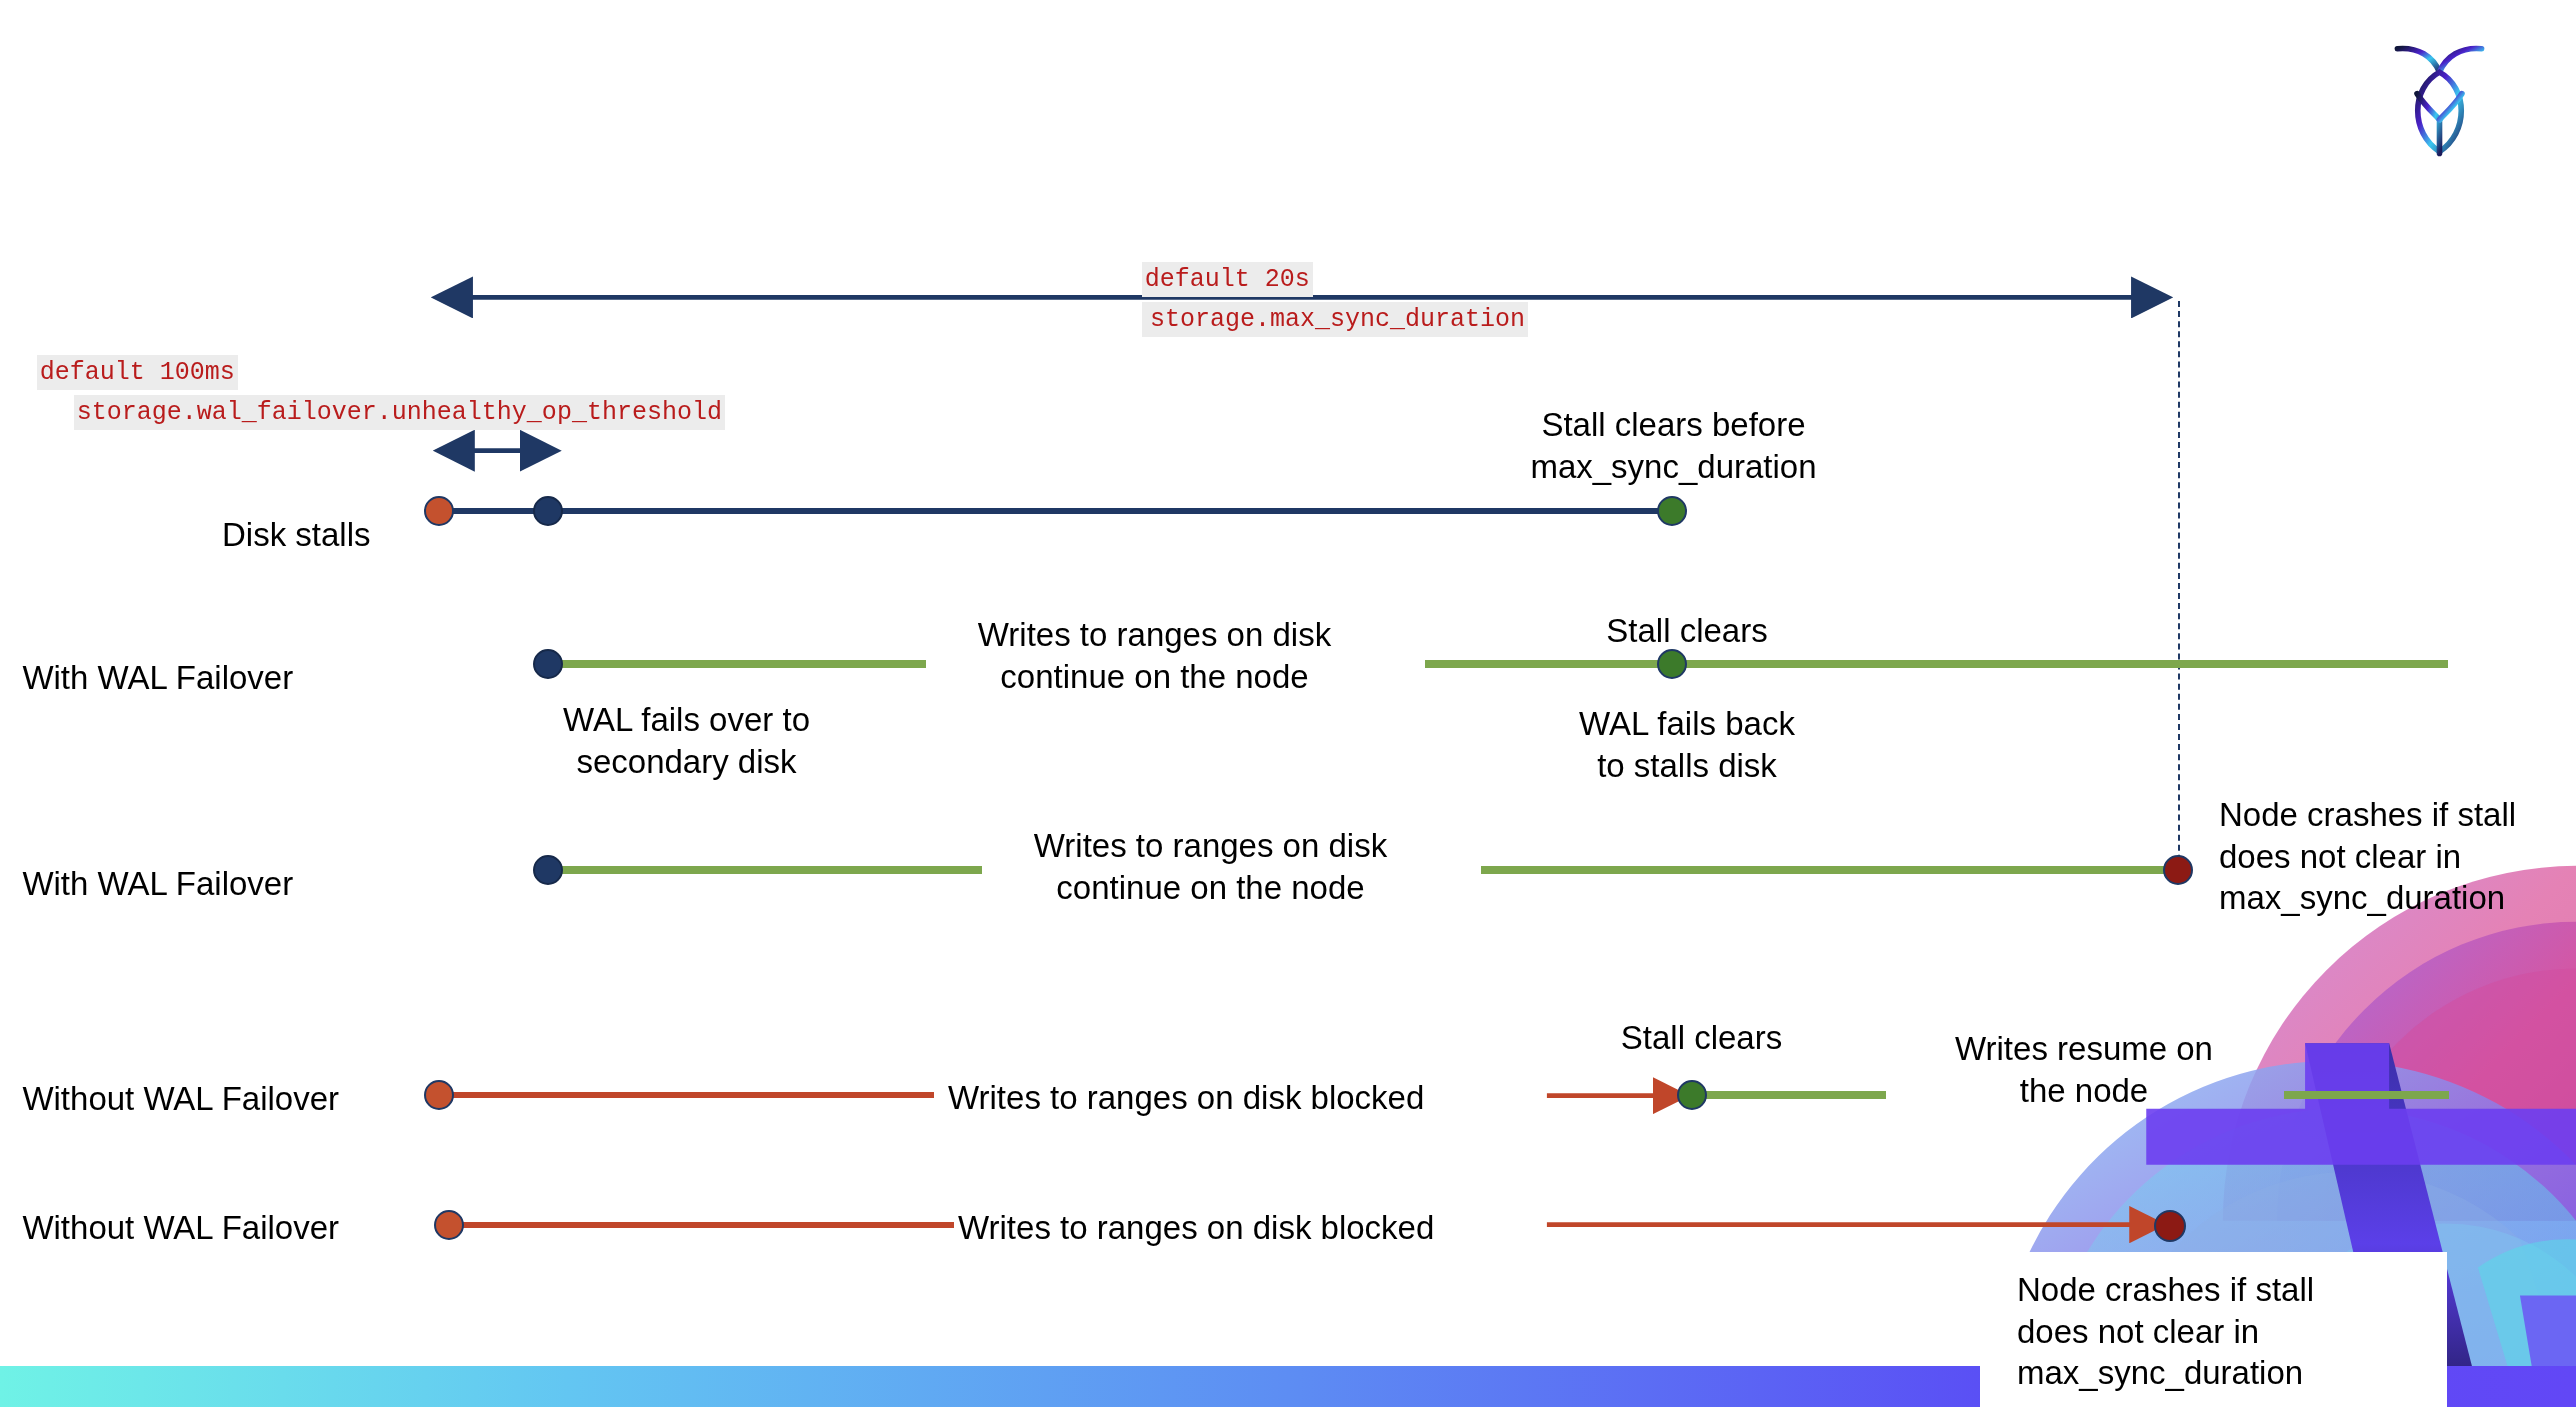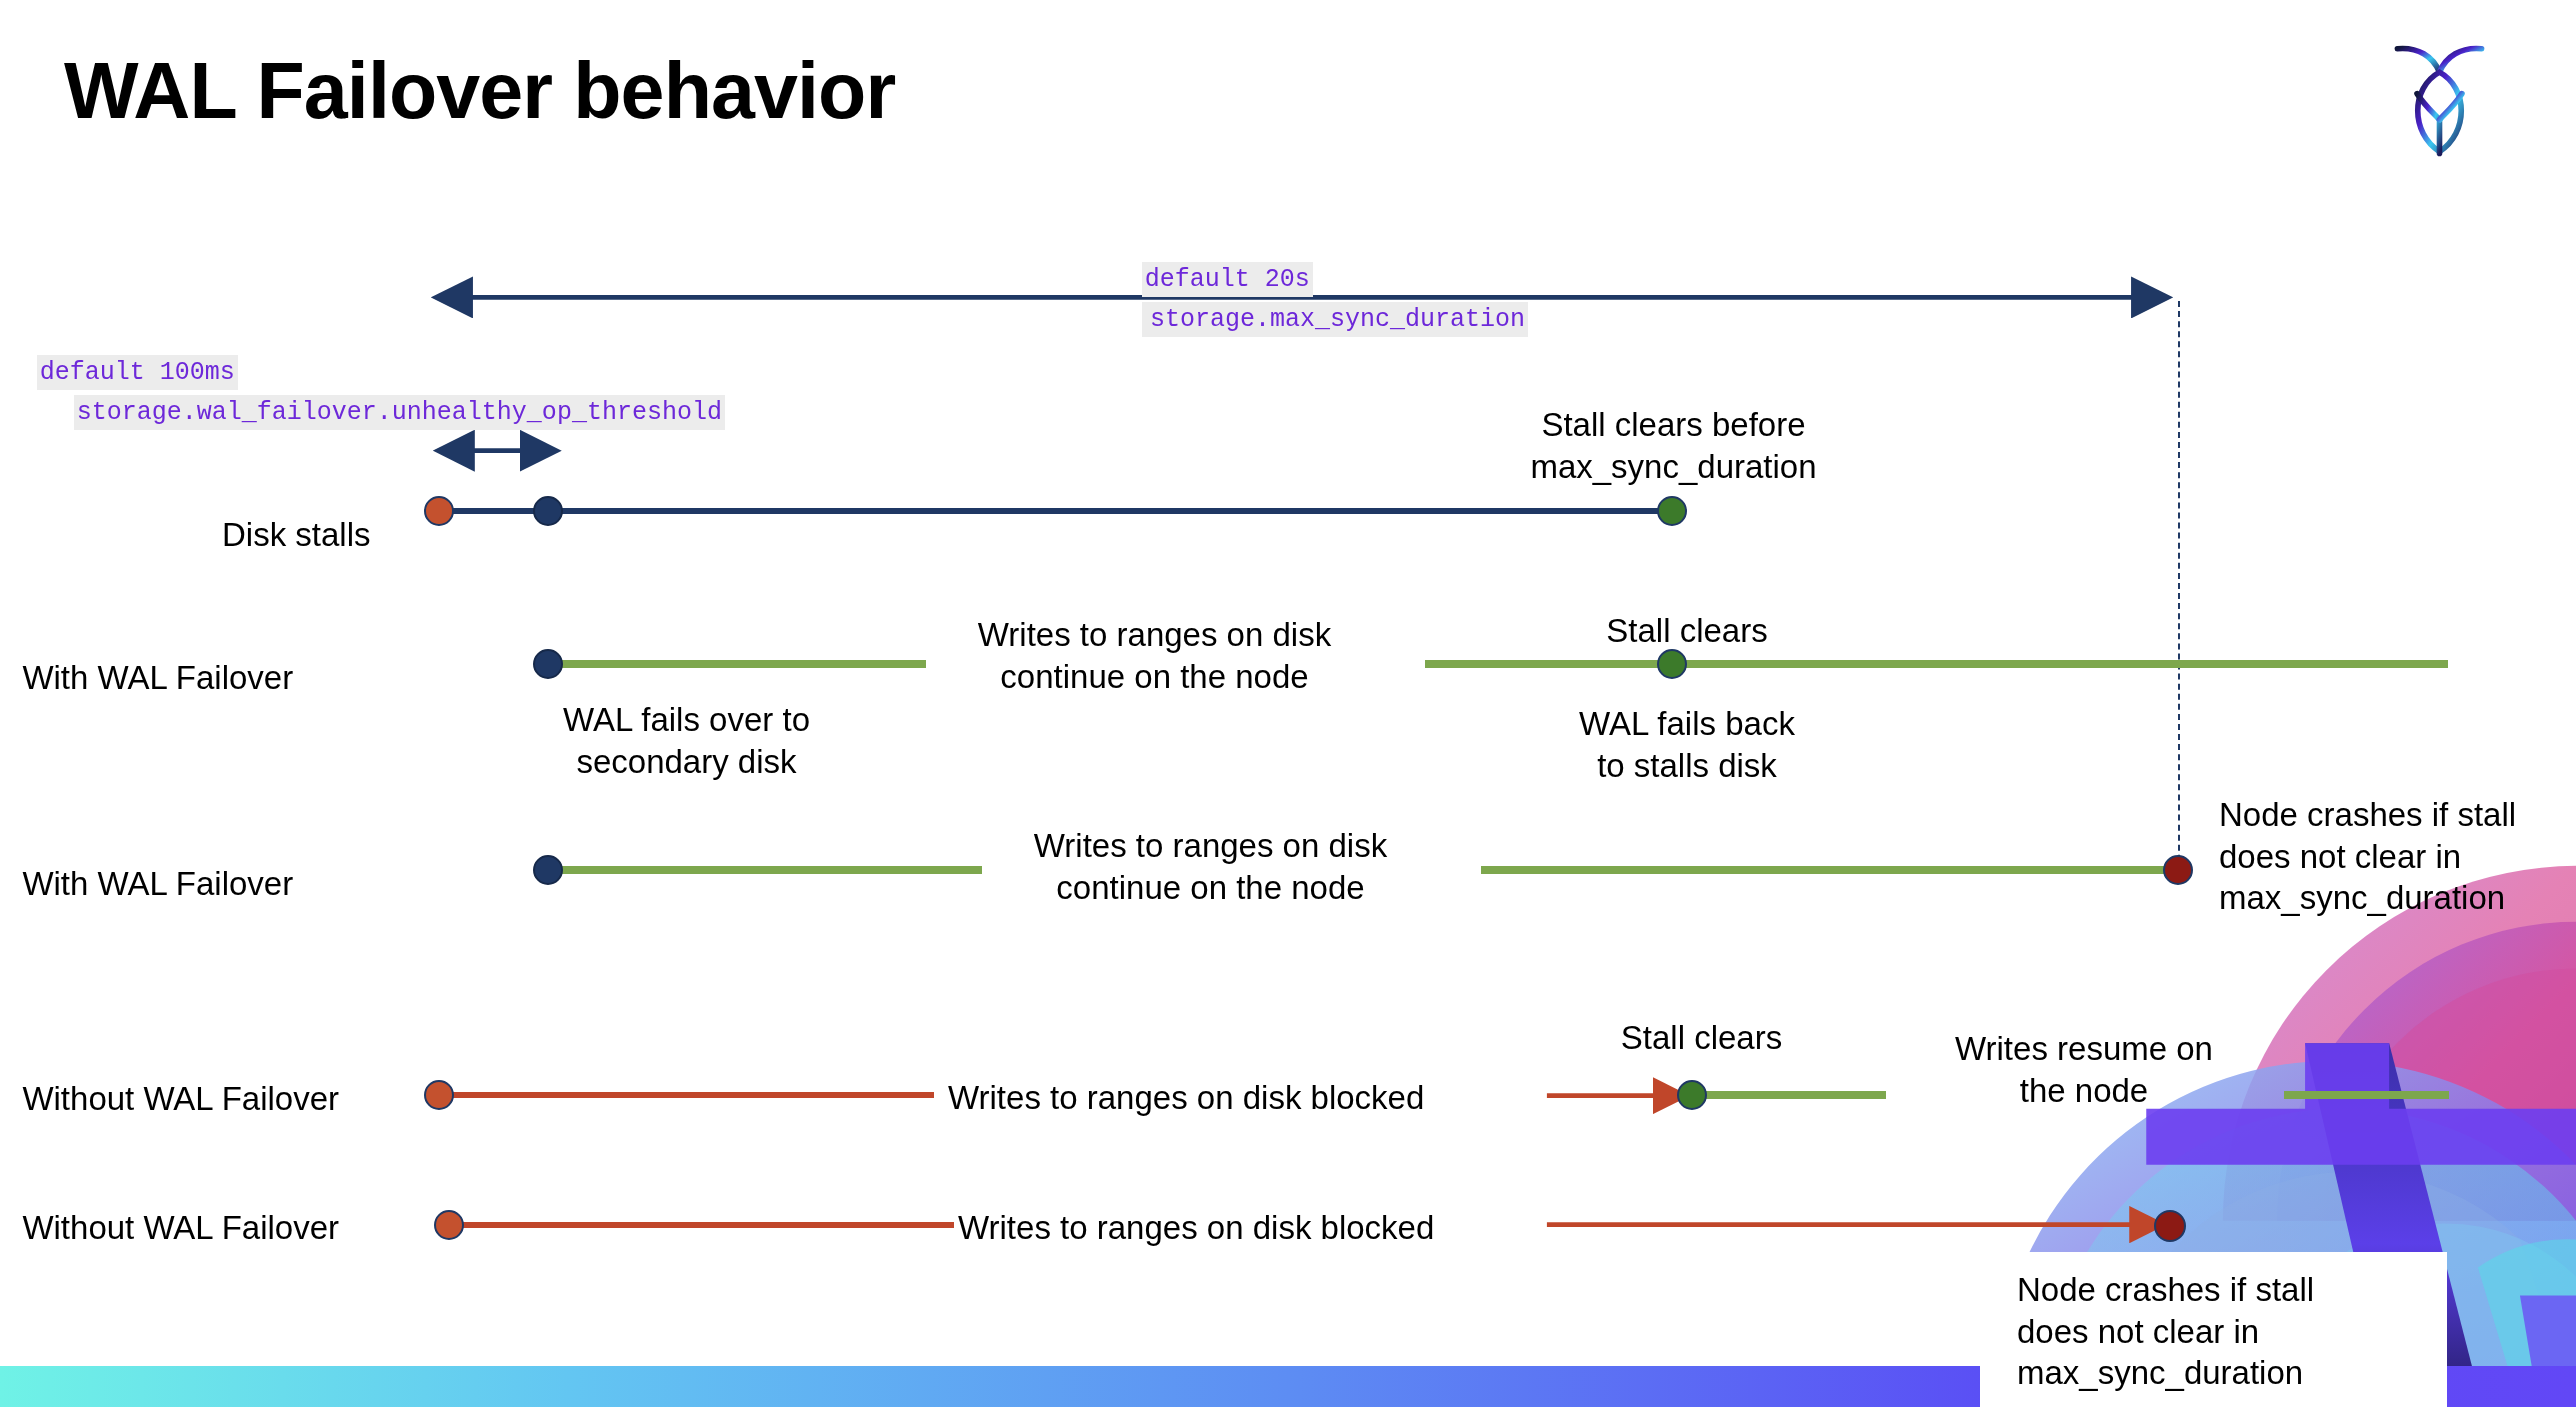--- a/index.html
+++ b/index.html
@@ -29,21 +29,21 @@
   .title{
     position:absolute;left:64px;top:45px;
     font-size:79px;font-weight:bold;color:#000;letter-spacing:-0.9px;
     white-space:nowrap;
   }
 
   
   .code{
     position:absolute;
     font-family:"Liberation Mono", monospace;
-    font-size:25px;color:#6d28d9;background:#ececec;
+    font-size:25px;color:#b91c1c;background:#ececec;
     white-space:nowrap;line-height:1.32;padding:0.9px 2.8px;text-align:center;
   }
 
   
   .rowlabel{
     position:absolute;
     font-size:33px;color:#000;white-space:nowrap;
   }
 
   
@@ -148,21 +148,20 @@
       <g fill="none" stroke="url(#lg)" stroke-width="6" stroke-linecap="round">
         <path d="M10 20 C32 18 48 28 55 45"></path>
         <path d="M100 20 C78 18 62 28 55 45"></path>
         <path d="M55 45 C24 62 24 110 55 130 C86 110 86 62 55 45 Z"></path>
         <path d="M31 68 C40 82 50 90 55 96 L55 132"></path>
         <path d="M79 68 C70 82 60 90 55 96"></path>
       </g>
     </svg>
   </div>
 
-  <div class="title">WAL Failover behavior</div>
 
   <svg class="arrowlayer" viewBox="0 0 2756 1506" width="2576" height="1408">
     <defs>
       <marker id="navyArrowR" markerWidth="9" markerHeight="9" refX="7.6" refY="4.5" orient="auto">
         <path d="M0,0 L9,4.5 L0,9 z" fill="#1F3864"></path>
       </marker>
       <marker id="navyArrowL" markerWidth="9" markerHeight="9" refX="1.4" refY="4.5" orient="auto">
         <path d="M9,0 L0,4.5 L9,9 z" fill="#1F3864"></path>
       </marker>
       <marker id="redArrowR" markerWidth="8" markerHeight="8" refX="6.4" refY="4" orient="auto">

